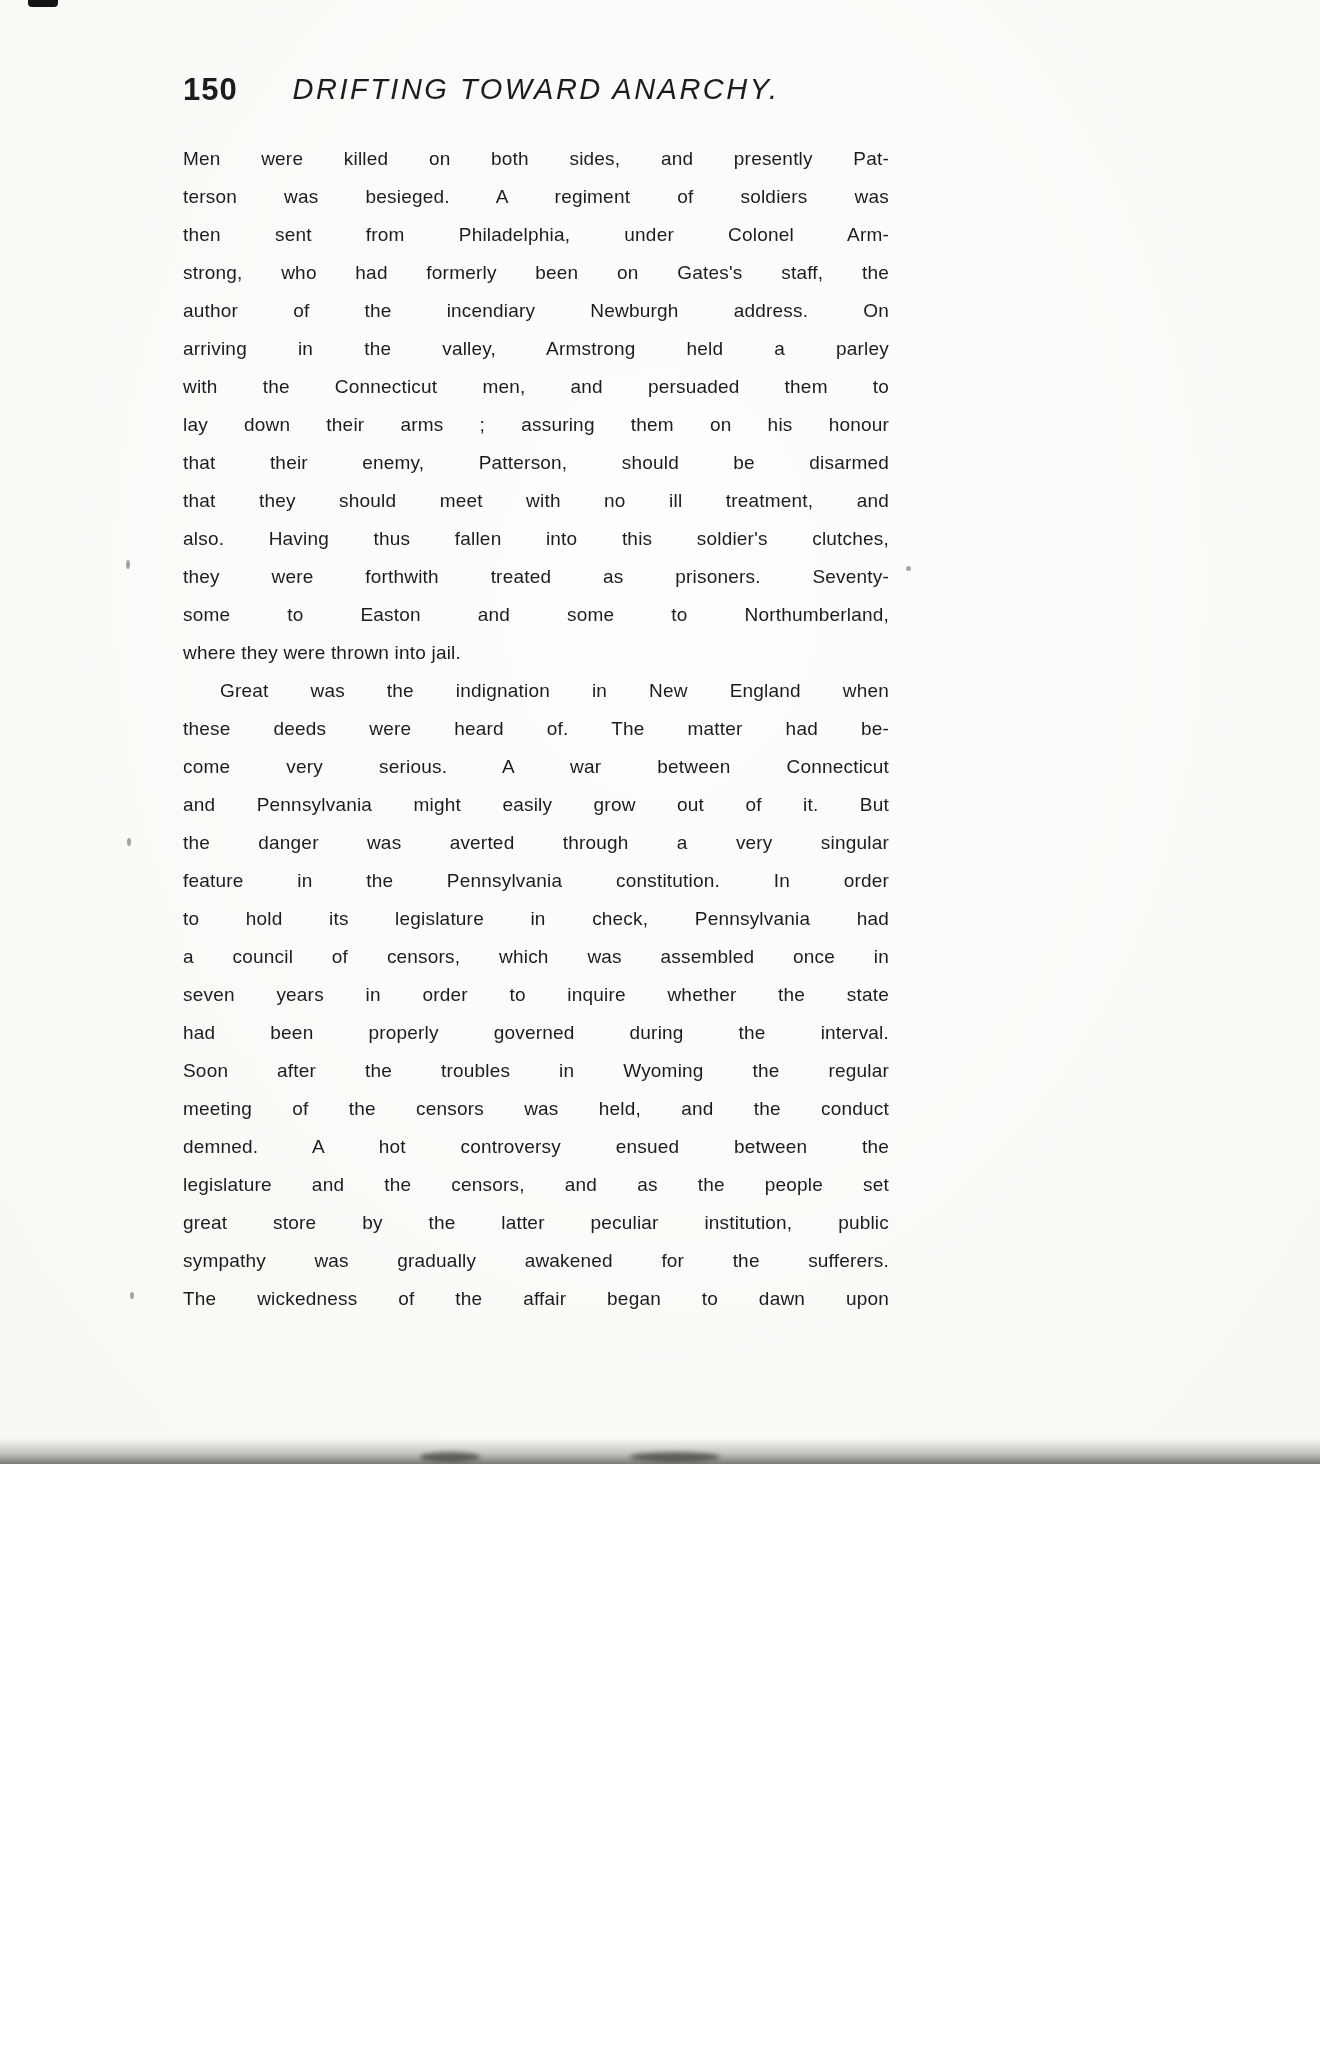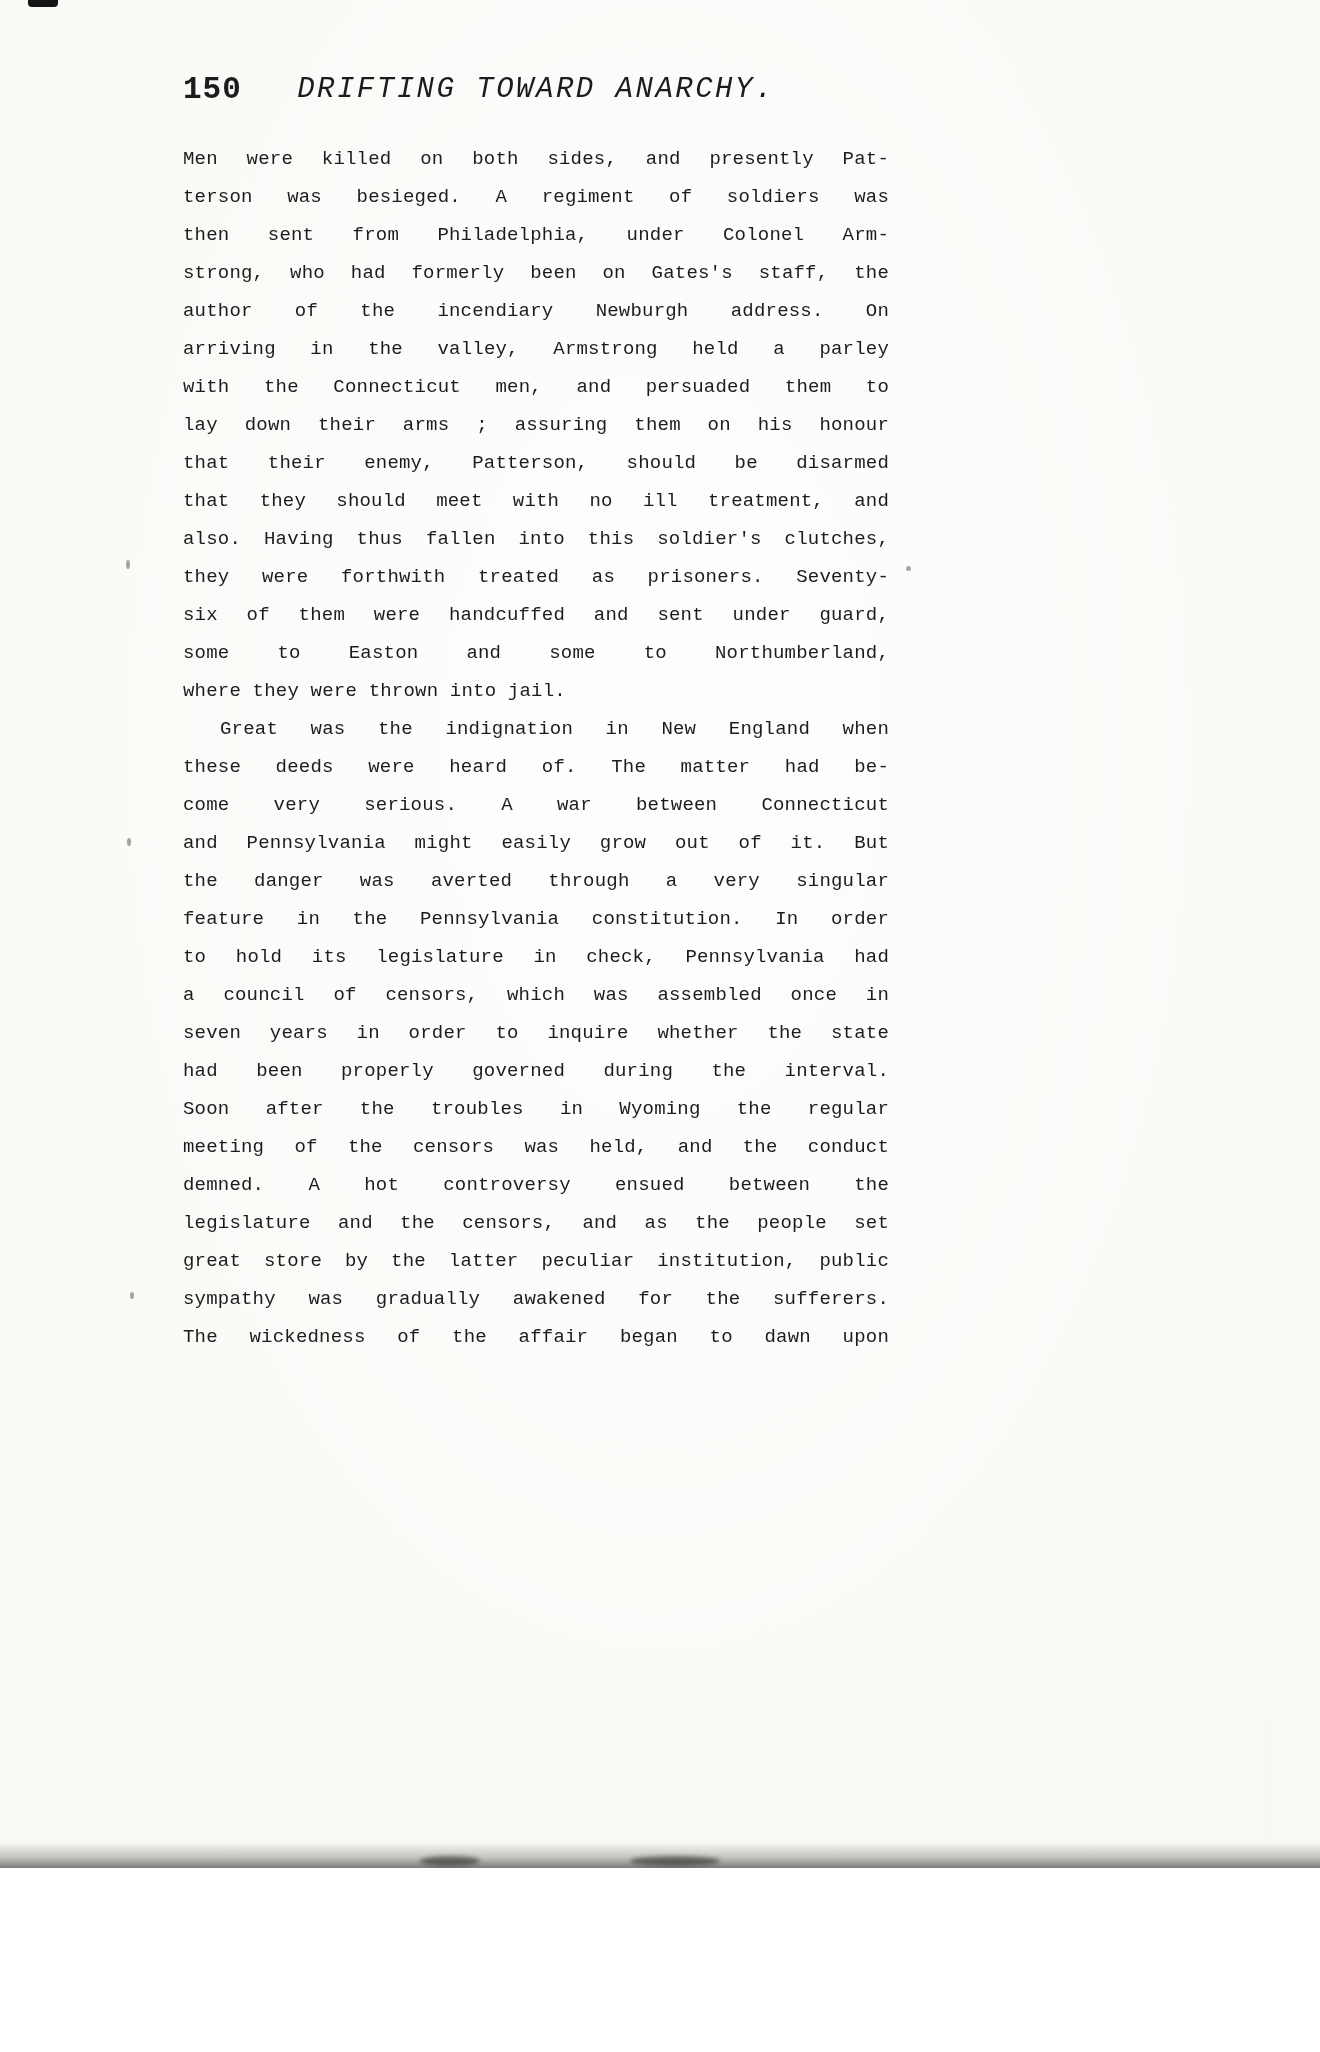--- a/index.html
+++ b/index.html
@@ -3,26 +3,26 @@
 <meta charset="utf-8">
 <style>
   html, body {
     margin: 0;
     padding: 0;
     background: #ffffff;
   }
   .page {
     position: relative;
     width: 1320px;
-    height: 1868px;
+    height: 1464px;
     background: #fcfcf9;
     background-image:
       radial-gradient(ellipse at 50% 40%, rgba(255,255,255,0.6) 0%, rgba(0,0,0,0.015) 90%);
     overflow: hidden;
-    font-family: Liberation Mono, monospace;
+    font-family: Liberation Sans, sans-serif;
     color: #1c1c1c;
   }
   .page-header {
     position: absolute;
     top: 72px;
     left: 183px;
     width: 706px;
     height: 40px;
   }
   .page-number {
@@ -124,21 +124,20 @@
       <div class="text-line">then sent from Philadelphia, under Colonel Arm-</div>
       <div class="text-line">strong, who had formerly been on Gates's staff, the</div>
       <div class="text-line">author of the incendiary Newburgh address.  On</div>
       <div class="text-line">arriving in the valley, Armstrong held a parley</div>
       <div class="text-line">with the Connecticut men, and persuaded them to</div>
       <div class="text-line">lay down their arms ; assuring them on his honour</div>
       <div class="text-line">that their enemy, Patterson, should be disarmed</div>
       <div class="text-line">that they should meet with no ill treatment, and</div>
       <div class="text-line">also.  Having thus fallen into this soldier's clutches,</div>
       <div class="text-line">they were forthwith treated as prisoners.  Seventy-</div>
-      <div class="text-line">six of them were handcuffed and sent under guard,</div>
       <div class="text-line">some to Easton and some to Northumberland,</div>
       <div class="text-line no-justify">where they were thrown into jail.</div>
       <div class="text-line indent">Great was the indignation in New England when</div>
       <div class="text-line">these deeds were heard of.  The matter had be-</div>
       <div class="text-line">come very serious.  A war between Connecticut</div>
       <div class="text-line">and Pennsylvania might easily grow out of it.  But</div>
       <div class="text-line">the danger was averted through a very singular</div>
       <div class="text-line">feature in the Pennsylvania constitution.  In order</div>
       <div class="text-line">to hold its legislature in check, Pennsylvania had</div>
       <div class="text-line">a council of censors, which was assembled once in</div>

